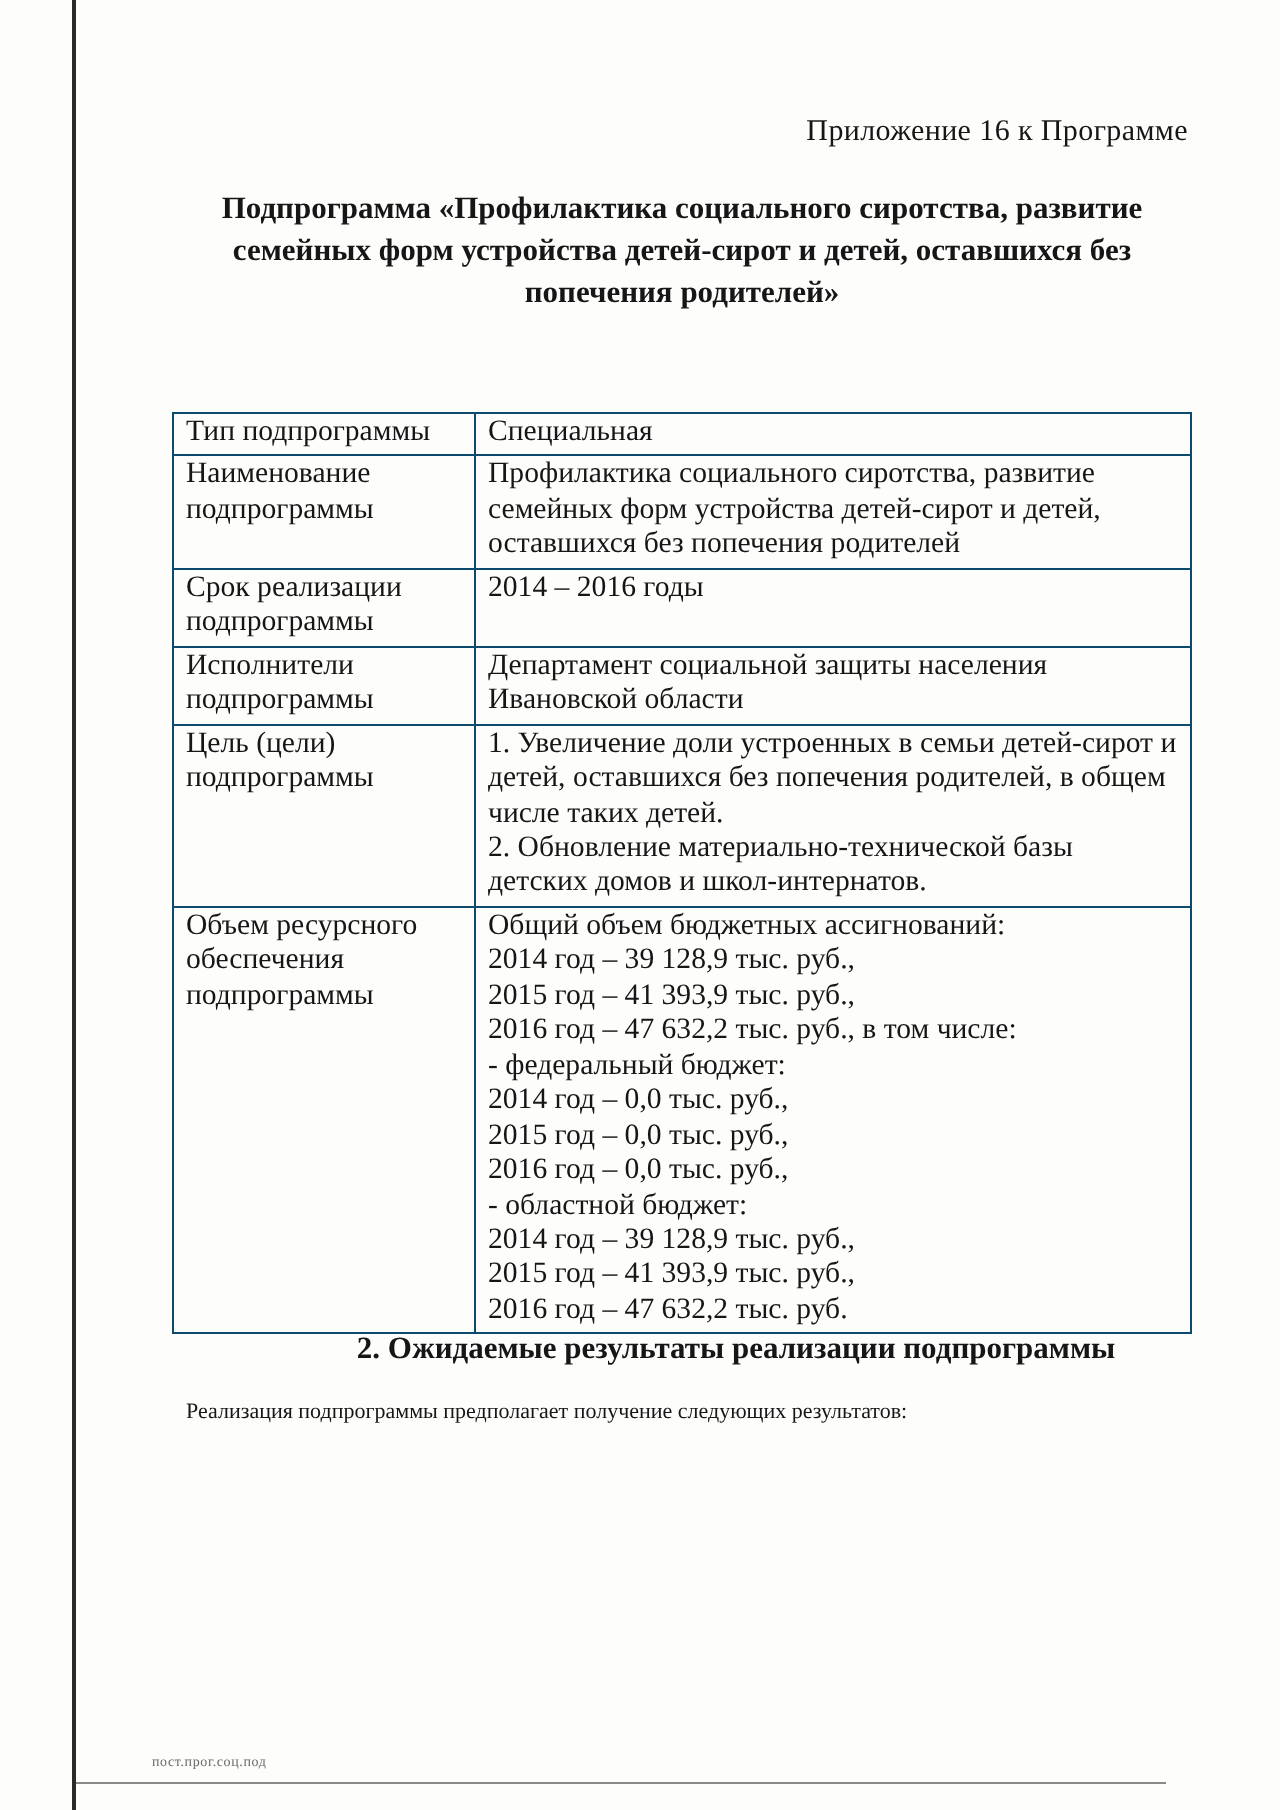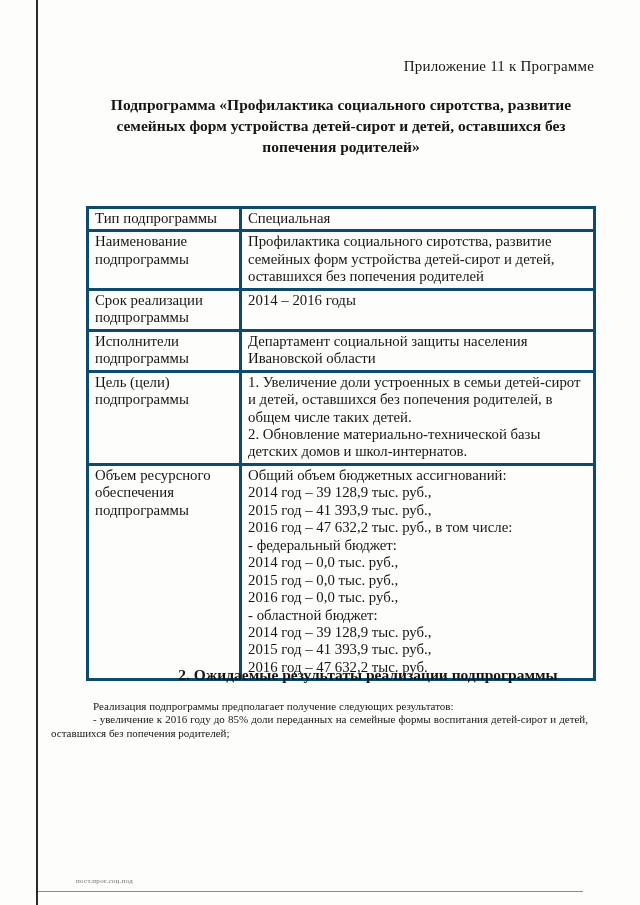--- a/index.html
+++ b/index.html
@@ -63,21 +63,21 @@
   .passport-table {
     position: absolute;
     top: 206px;
     left: 86px;
     width: 510px;
     border-collapse: collapse;
     font-size: 14.8px;
     line-height: 1.18;
   }
   .passport-table td {
-    border: 3px solid #0c4a6e;
+    border: 1px solid #0c4a6e;
     padding: 1px 6px 2px 6px;
     vertical-align: top;
   }
   .passport-table td.label-cell {
     width: 138px;
   }
   .passport-table td.value-cell {
     white-space: pre-line;
   }
   .section-heading-2 {
@@ -113,21 +113,21 @@
   }
 </style>
 </head>
 <body>
 
 <div class="page">
 
   <div class="edge-line-left"></div>
   <div class="edge-line-bottom"></div>
 
-  <div class="annotation">Приложение 11 к Программе</div>
+  <div class="annotation">Приложение 16 к Программе</div>
 
   <div class="doc-title">Подпрограмма «Профилактика социального сиротства, развитие семейных форм устройства детей-сирот и детей, оставшихся без попечения родителей»</div>
 
 
   <table class="passport-table">
     <tbody>
       <tr>
         <td class="label-cell">Тип подпрограммы</td>
         <td class="value-cell">Специальная</td>
       </tr>
@@ -163,18 +163,17 @@
 2015 год – 41 393,9 тыс. руб.,
 2016 год – 47 632,2 тыс. руб.</td>
       </tr>
     </tbody>
   </table>
 
   <div class="section-heading-2">2. Ожидаемые результаты реализации подпрограммы</div>
 
   <div class="results-text">
     <p>Реализация подпрограммы предполагает получение следующих результатов:</p>
-    <p>- увеличение к 2016 году до 85% доли переданных на семейные формы воспитания детей-сирот и детей, оставшихся без попечения родителей;</p>
   </div>
 
   <div class="footer-note">пост.прог.соц.под</div>
 
 </div>
 
 </body></html>

